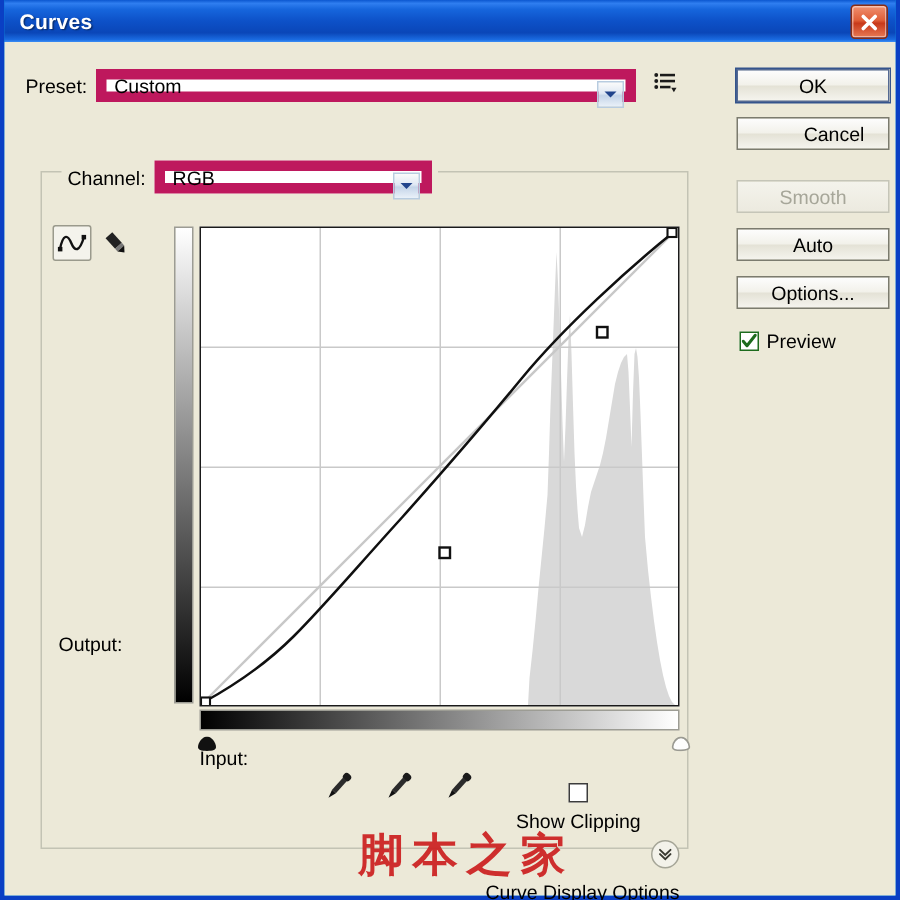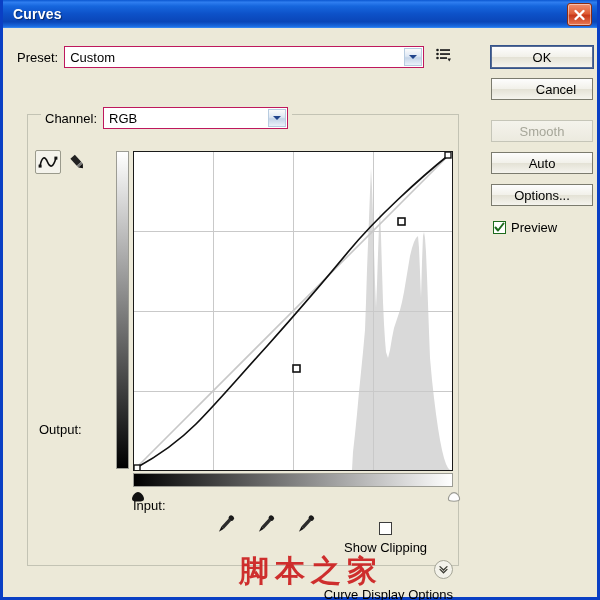--- a/index.html
+++ b/index.html
@@ -44,21 +44,21 @@
     padding:0;
   }
   .panel-left{position:absolute;left:0;top:0;width:472px;height:100%;}
   .panel-right{position:absolute;left:478px;top:0;width:122px;height:100%;}
 
   
   .preset-row{position:absolute;left:14px;top:18px;display:flex;align-items:center;}
   .lbl{font-size:13px;color:#000;}
   .combo{
     position:relative;height:22px;box-sizing:border-box;
-    border:1px solid #be185d;background:#fff;
+    border:7px solid #be185d;background:#fff;
     display:flex;align-items:center;
   }
   .combo .val{font-size:13px;color:#000;padding-left:5px;white-space:nowrap;}
   .combo .arrow{
     position:absolute;right:1px;top:1px;width:18px;height:18px;
     background:linear-gradient(to bottom,#fbfbfb,#dfe8f4 45%,#c4d4e8 55%,#eaf1f9);
     border:1px solid #b8cce0;box-sizing:border-box;
     display:flex;align-items:center;justify-content:center;
   }
   .arrow i{

